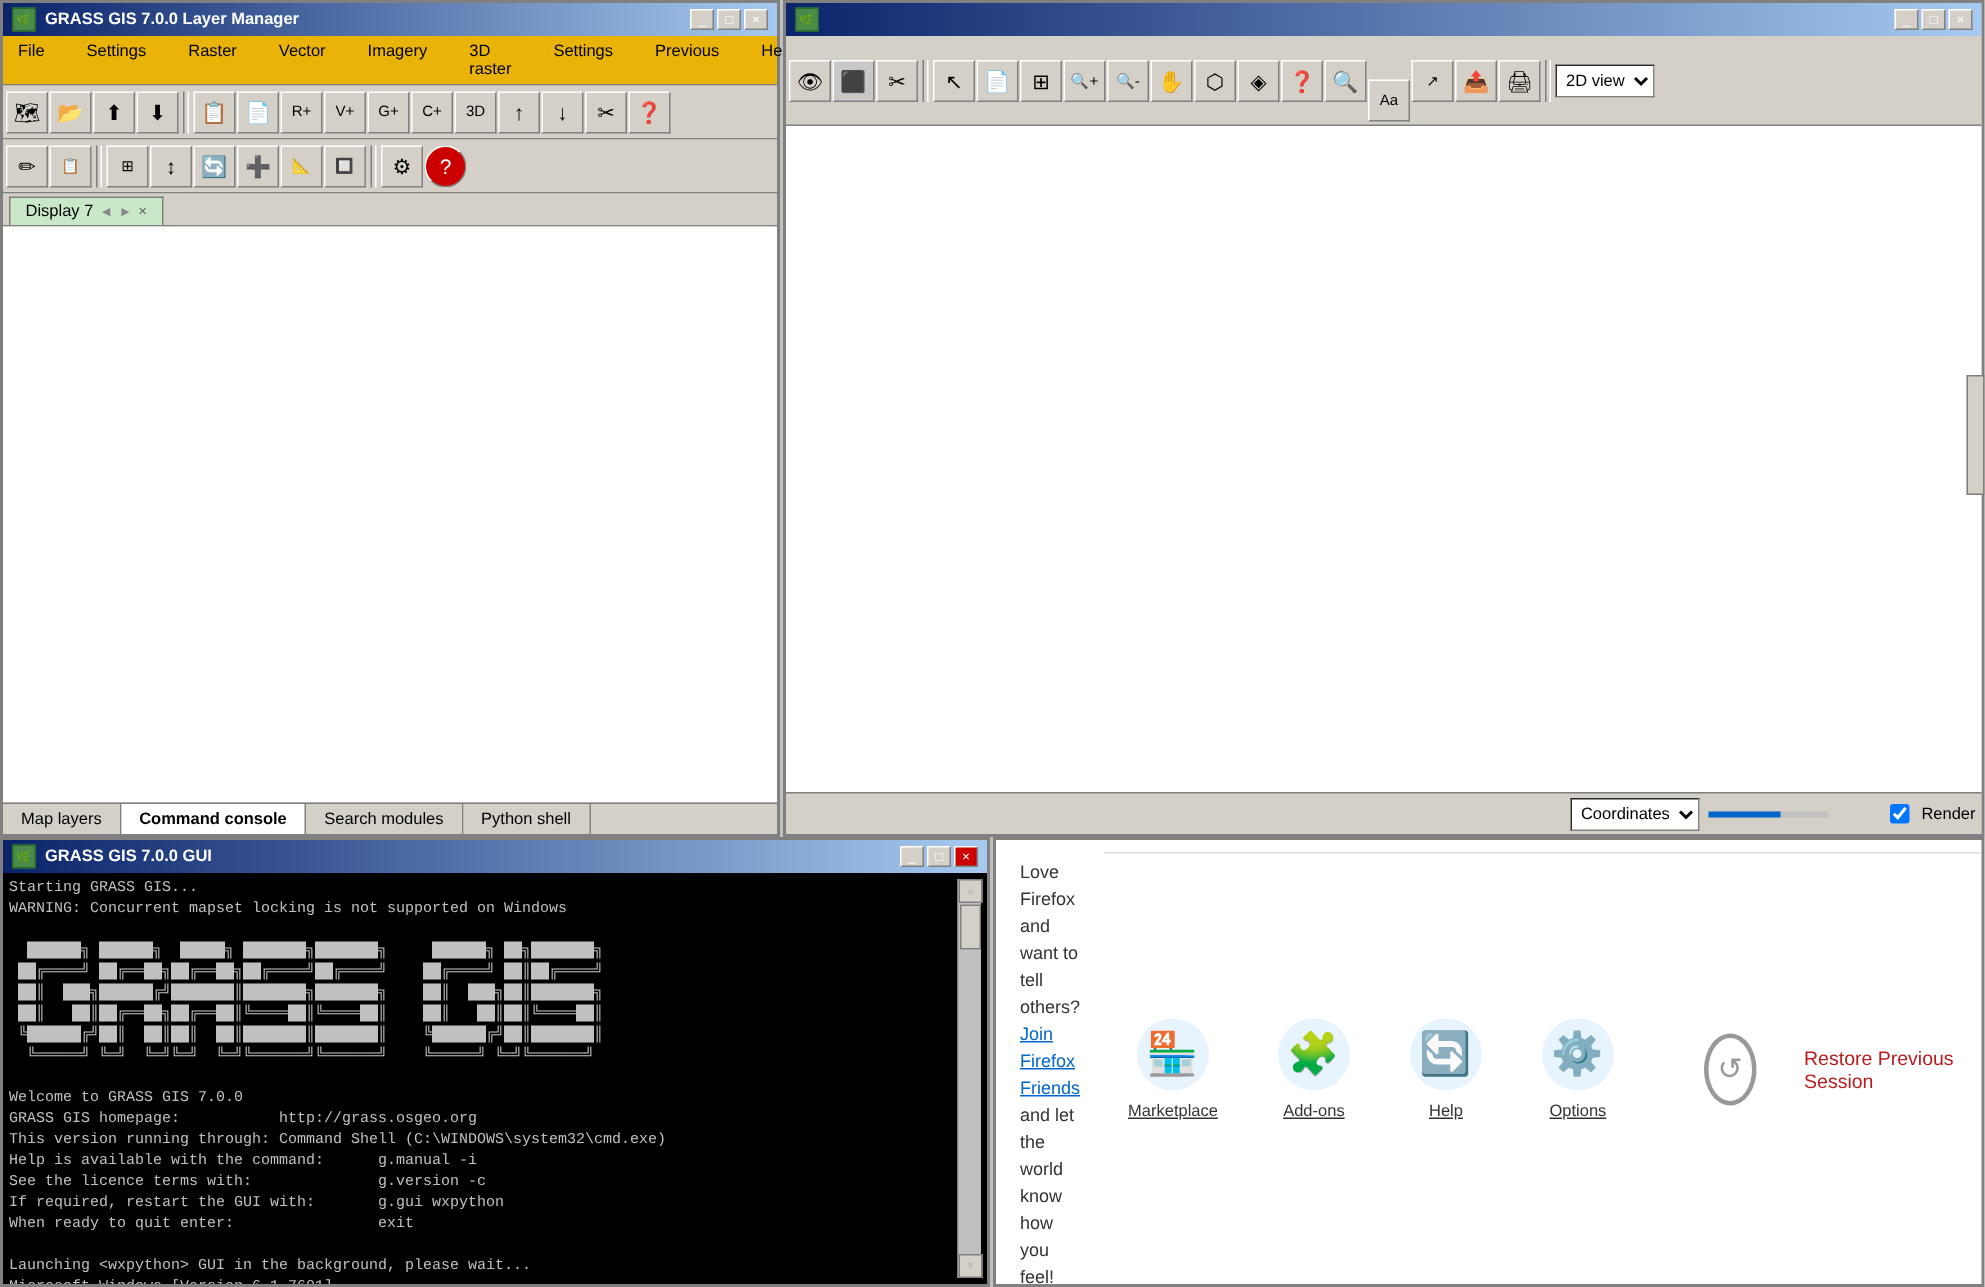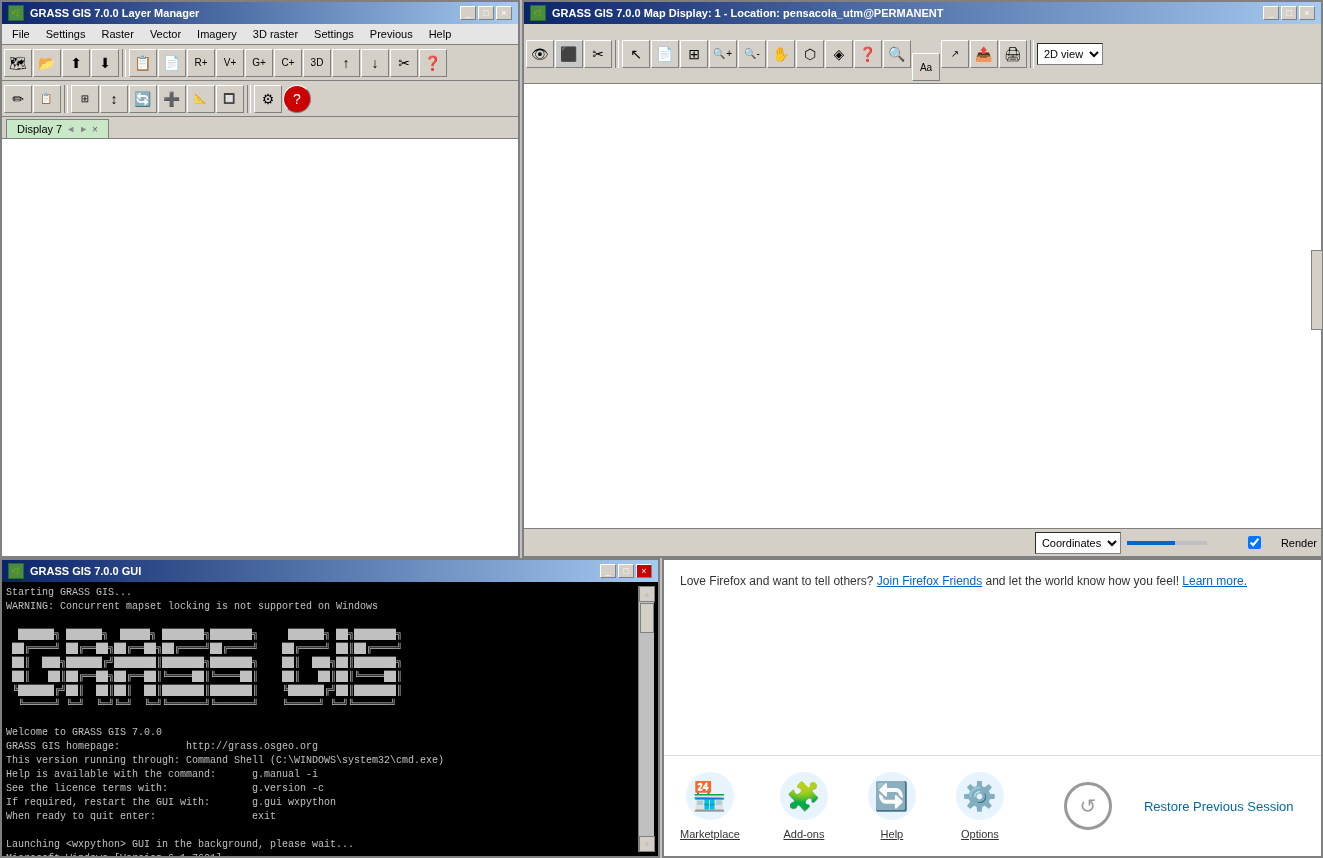--- a/index.html
+++ b/index.html
@@ -11,21 +11,21 @@
 
     
     .layer-manager { width: 520px; height: 558px; background: #d4d0c8; border: 2px solid #808080; display: flex; flex-direction: column; flex-shrink: 0; }
     .window-titlebar { background: linear-gradient(to right, #0a246a, #a6caf0); color: white; padding: 3px 6px; display: flex; align-items: center; justify-content: space-between; height: 22px; }
     .titlebar-left { display: flex; align-items: center; gap: 6px; font-size: 11px; font-weight: bold; }
     .titlebar-icon { width: 16px; height: 16px; background: #4a8a4a; border: 1px solid #2a6a2a; display: flex; align-items: center; justify-content: center; font-size: 8px; color: white; }
     .titlebar-buttons { display: flex; gap: 2px; }
     .titlebar-btn { width: 16px; height: 14px; background: #d4d0c8; border: 1px solid #808080; border-top-color: #ffffff; border-left-color: #ffffff; font-size: 9px; display: flex; align-items: center; justify-content: center; cursor: pointer; }
 
     
-    .menu-bar { background: #e5e5e5; padding: 2px 4px; display: flex; gap: 4px; border-bottom: 1px solid #808080; }
+    .menu-bar { background: #eab308; padding: 2px 4px; display: flex; gap: 16px; border-bottom: 1px solid #808080; }
     .menu-item { padding: 2px 6px; font-size: 11px; cursor: pointer; }
 
     
     .toolbar { background: #d4d0c8; padding: 2px; display: flex; flex-wrap: wrap; gap: 1px; border-bottom: 1px solid #808080; min-height: 36px; align-items: center; }
     .tb-btn { width: 28px; height: 28px; background: #d4d0c8; border: 1px solid #808080; border-top-color: #ffffff; border-left-color: #ffffff; display: flex; align-items: center; justify-content: center; cursor: pointer; font-size: 14px; }
     .tb-separator { width: 4px; height: 28px; border-left: 1px solid #808080; border-right: 1px solid #ffffff; margin: 0 2px; }
 
     
     .display-tabs { background: #d4d0c8; padding: 2px 4px 0; display: flex; border-bottom: 1px solid #808080; }
     .display-tab { padding: 3px 10px; background: #d4d0c8; border: 1px solid #808080; border-bottom: none; font-size: 11px; cursor: pointer; display: flex; align-items: center; gap: 4px; }
@@ -40,42 +40,42 @@
     .btab { padding: 4px 12px; font-size: 11px; cursor: pointer; border-right: 1px solid #808080; background: #d4d0c8; }
     .btab.active { background: white; font-weight: bold; }
 
     
     .map-display { flex: 1; background: #d4d0c8; border: 2px solid #808080; display: flex; flex-direction: column; margin-left: 2px; }
     .map-display-titlebar { background: linear-gradient(to right, #0a246a, #a6caf0); color: white; padding: 3px 6px; display: flex; align-items: center; justify-content: space-between; height: 22px; }
     .map-toolbar { background: #d4d0c8; padding: 2px; display: flex; gap: 1px; border-bottom: 1px solid #808080; flex-wrap: wrap; align-items: center; }
     .map-canvas { flex: 1; background: white; }
     .map-status { background: #d4d0c8; border-top: 1px solid #808080; padding: 2px 4px; display: flex; align-items: center; justify-content: flex-end; gap: 6px; height: 28px; }
     .coords-select { height: 22px; font-size: 11px; background: white; border: 1px inset #808080; padding: 0 2px; }
-    .render-check { display: flex; align-items: center; gap: 20px; font-size: 11px; padding-left: 35px; }
+    .render-check { display: flex; align-items: center; gap: 8px; font-size: 11px; padding-left: 35px; }
 
     
     .bottom-row { display: flex; height: 300px; }
 
     
     .console-window { width: 660px; background: #000000; border: 2px solid #808080; display: flex; flex-direction: column; flex-shrink: 0; }
     .console-titlebar { background: linear-gradient(to right, #0a246a, #a6caf0); color: white; padding: 3px 6px; display: flex; align-items: center; justify-content: space-between; height: 22px; }
     .console-body { flex: 1; background: black; color: #c0c0c0; font-family: 'Courier New', monospace; font-size: 11px; padding: 4px; overflow: hidden; display: flex; }
     .console-text { flex: 1; white-space: pre; line-height: 1.4; color: #c0c0c0; }
 
     
     .firefox-panel { flex: 1; background: white; border: 2px solid #808080; display: flex; flex-direction: column; margin-left: 2px; }
     .firefox-notification { font-size: 12px; color: #333; line-height: 1.5; }
     .firefox-link { color: #0066cc; text-decoration: underline; cursor: pointer; }
     .firefox-icons { display: flex; align-items: center; padding: 16px; gap: 40px; border-top: 1px solid #ddd; margin-top: 8px; }
     .ff-icon { display: flex; flex-direction: column; align-items: center; gap: 8px; cursor: pointer; }
     .ff-icon-circle { width: 48px; height: 48px; border-radius: 50%; display: flex; align-items: center; justify-content: center; font-size: 24px; }
     .ff-icon-label { font-size: 11px; color: #333; text-decoration: underline; }
     .restore-btn { display: flex; align-items: center; gap: 12px; margin-left: 20px; cursor: pointer; }
     .restore-circle { width: 48px; height: 48px; border-radius: 50%; border: 3px solid #999; display: flex; align-items: center; justify-content: center; font-size: 20px; color: #999; }
-    .restore-label { font-size: 13px; color: #0369a1; margin-left: 20px; }
+    .restore-label { font-size: 13px; color: #b91c1c; margin-left: 20px; }
 
     
     .vscroll { width: 16px; background: #c0c0c0; border-left: 1px solid #808080; display: flex; flex-direction: column; }
     .scroll-btn { width: 16px; height: 16px; background: #d4d0c8; border: 1px solid #808080; display: flex; align-items: center; justify-content: center; font-size: 8px; cursor: pointer; }
     .scroll-track { flex: 1; background: #c0c0c0; }
     .scroll-thumb { width: 14px; height: 30px; background: #d4d0c8; border: 1px solid #808080; margin: 1px; }
 
     .progress-bar-container { background: #c0c0c0; height: 4px; width: 100%; }
     .progress-bar { height: 4px; background: #0066cc; width: 60%; }
   </style>
@@ -150,28 +150,33 @@
           <span>Display 7</span>
           <span style="color:#888; font-size:9px;">◄</span>
           <span style="color:#888; font-size:9px;">►</span>
           <span class="tab-close">×</span>
         </div>
       </div>
 
       <div class="map-layers-area">
       </div>
 
+      <div class="bottom-tabs">
+        <div class="btab">Map layers</div>
+        <div class="btab active">Command console</div>
+        <div class="btab">Search modules</div>
+        <div class="btab">Python shell</div>
+      </div>
     </div>
 
     <div class="map-display">
 
       <div class="map-display-titlebar">
         <div class="titlebar-left">
           <div class="titlebar-icon">🌿</div>
-          <span>GRASS GIS 7.0.0 Map Display: 1  - Location: pensacola_utm@PERMANENT</span>
         </div>
         <div class="titlebar-buttons">
           <div class="titlebar-btn">_</div>
           <div class="titlebar-btn">□</div>
           <div class="titlebar-btn">×</div>
         </div>
       </div>
 
       <div class="map-toolbar">
         <div class="tb-btn">👁</div>
@@ -261,21 +266,21 @@
         <div class="vscroll">
           <div class="scroll-btn">▲</div>
           <div class="scroll-track">
             <div class="scroll-thumb"></div>
           </div>
           <div class="scroll-btn">▼</div>
         </div>
       </div>
     </div>
 
-    <div class="firefox-panel" style="display:flex; flex-direction:column; margin-left:2px; overflow:hidden;">
+    <div class="firefox-panel" style="display:flex; flex-direction:row; margin-left:2px; overflow:hidden;">
       <div style="flex:1; padding:12px 16px;">
         <p class="firefox-notification">
           <span>Love Firefox and want to tell others?</span>
           <span>
             <a class="firefox-link" style="color:#0066cc;">Join Firefox Friends</a>
             <span> and let the world know how you feel!</span>
           </span>
           <a class="firefox-link" style="color:#0066cc;">Learn more.</a>
         </p>
       </div>

